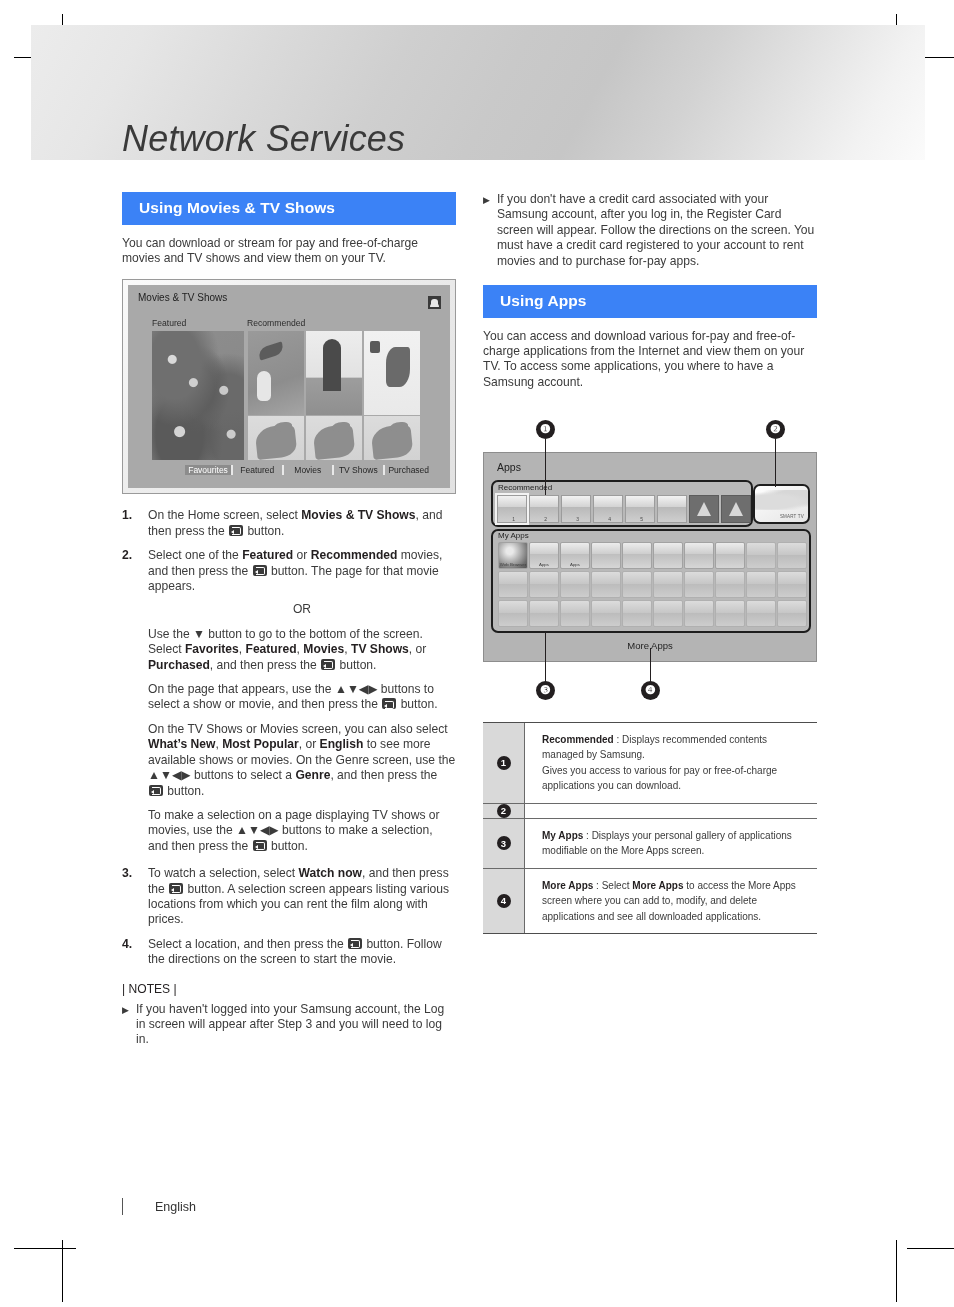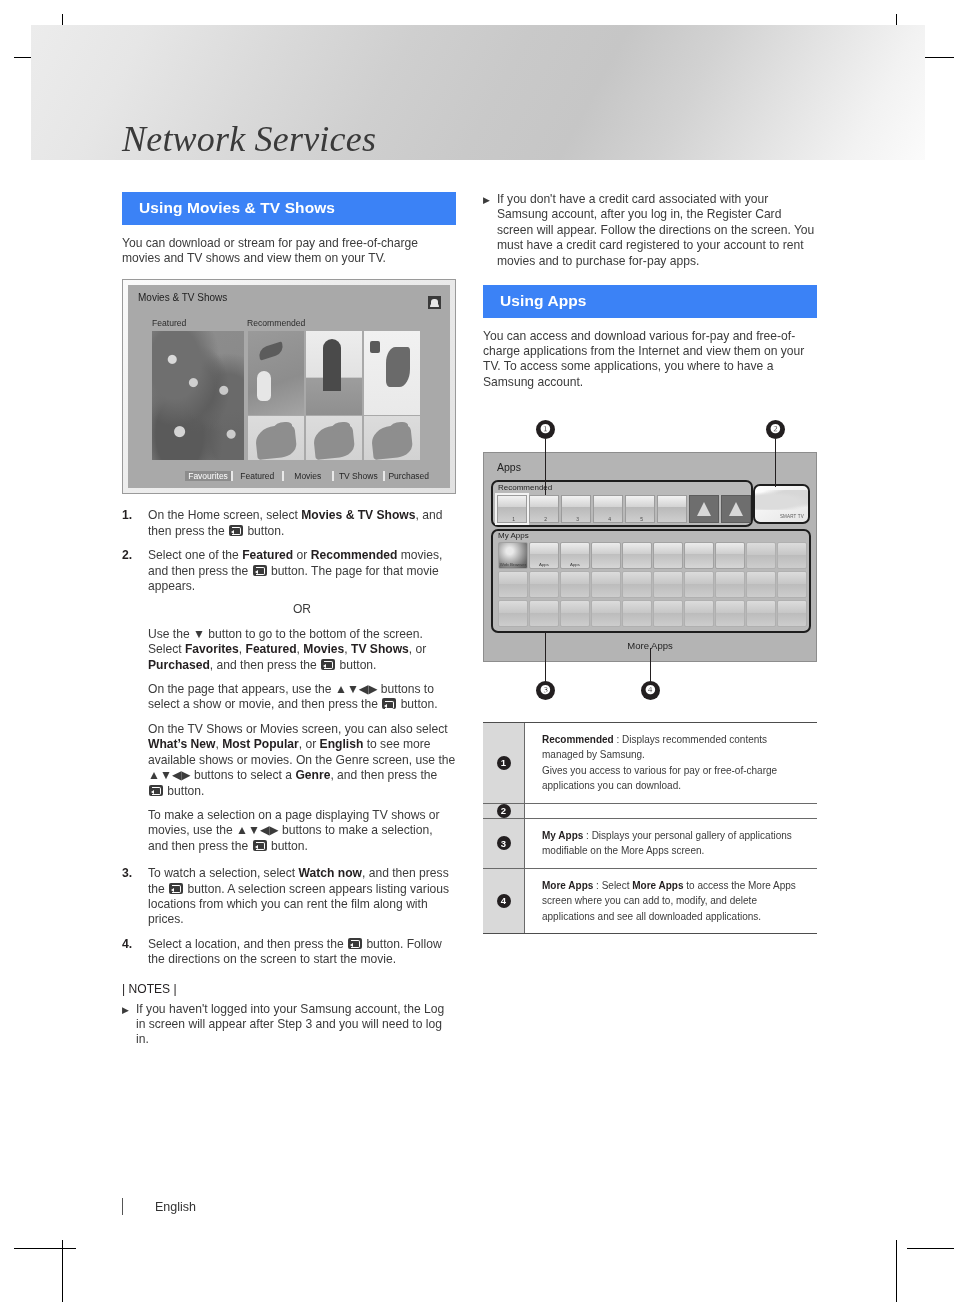--- a/index.html
+++ b/index.html
@@ -30,21 +30,21 @@
         #d2d2d2 72%, #e2e2e2 82%, #f2f2f2 92%, #fbfbfb 100%);
   }
   .page-title {
     position: absolute;
     left: 122px; top: 118px;
     font-size: 36px;
     font-style: italic;
     font-weight: 300;
     letter-spacing: 0.2px;
     color: #3a3a3a;
-    font-family: Liberation Serif, serif;
+    font-family: Liberation Sans, sans-serif;
     white-space: nowrap;
   }
 
   
   .col { position: absolute; width: 334px; }
   .col-left { left: 122px; top: 192px; }
   .col-right { left: 483px; top: 192px; }
 
   
   .section-bar {
@@ -165,21 +165,21 @@
     transform: rotate(-6deg);
   }
   .tv-thumb.b1::after,.tv-thumb.b2::after,.tv-thumb.b3::after{
     content:""; position:absolute; left:26px; top:6px; width:18px; height:10px;
     background:#8e8e8e; border-radius: 60% 30% 10% 40%;
   }
 
   .tv-tabs {
     position: absolute; left: 9px; bottom: 7px;
     width: 296px; height: 16px;
-    display: flex; align-items: flex-end; padding-left: 48px;
+    display: flex; align-items: flex-start; padding-left: 48px;
   }
   .tv-tab {
     flex: 1;
     font-size: 8.5px;
     color: #262626;
     display: flex; align-items: center; justify-content: center;
     border-right: 2px solid #e9e9e9;
   }
   .tv-tab:last-child { border-right: none; }
   .tv-tab.active { background: #8c8c8c; color: #ffffff; flex: 0.95; }

